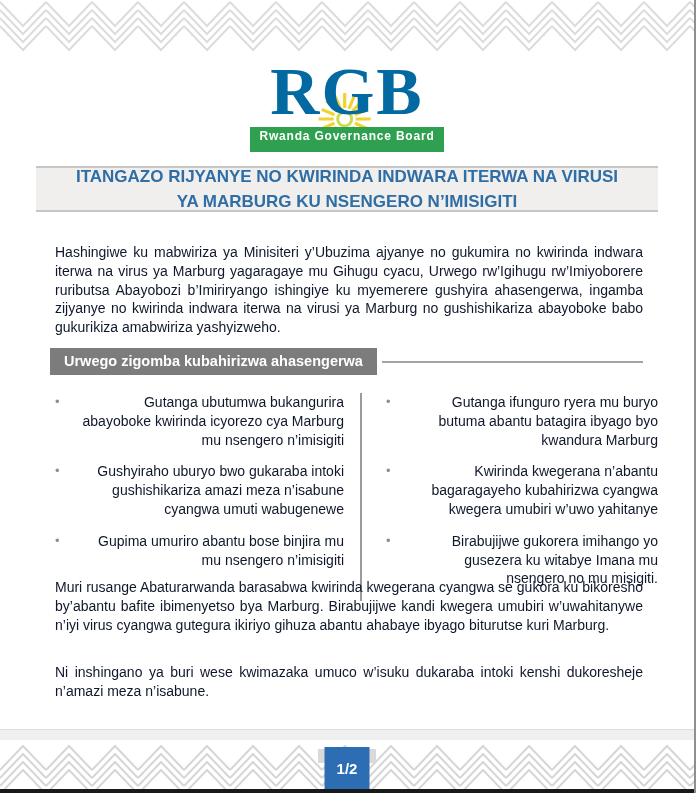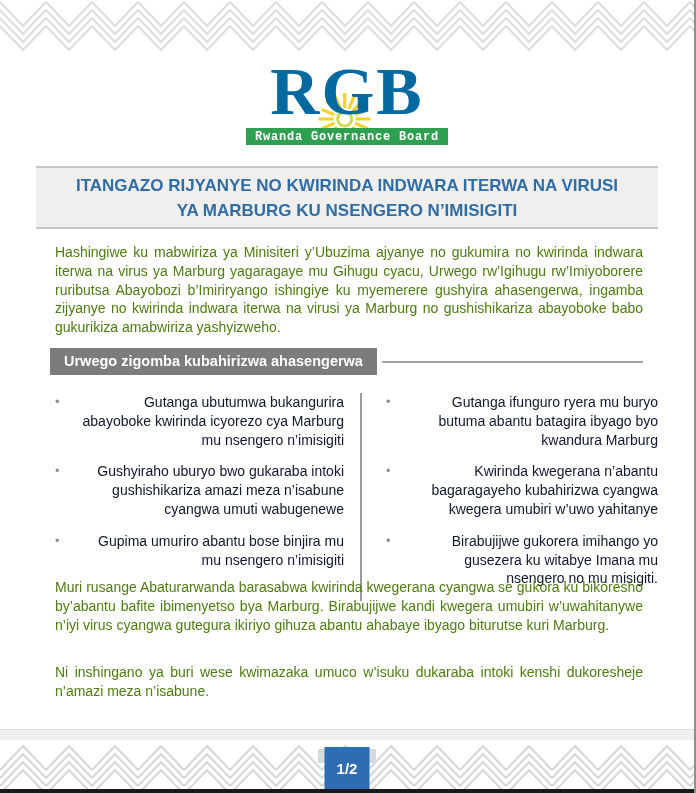--- a/index.html
+++ b/index.html
@@ -18,36 +18,36 @@
   .logo-inner { position:relative; display:inline-block; }
   .logo-sun { position:absolute; left:50%; top:34px; transform:translateX(-54%); z-index:0; }
   .logo-acronym {
     position:relative; z-index:1;
     font-family:"Liberation Serif", serif; font-weight:bold;
     font-size:68px; line-height:70px; letter-spacing:2px; color:#0369a1;
   }
   .logo-banner {
     position:relative; z-index:2; display:inline-block; margin-top:-8px;
     background:#2ea04f; color:#ffffff;
-    font-family:Liberation Mono, monospace; font-weight:bold;
-    font-size:12px; letter-spacing:0.8px; padding:2px 9px 1px 9px;
+    font-family:Liberation Sans, sans-serif; font-weight:bold;
+    font-size:12px; letter-spacing:0.8px; padding:2px 9px 9px 9px;
   }
   
   .title-band {
-    position:absolute; top:166px; left:36px; right:36px; height:63px;
+    position:absolute; top:166px; left:36px; right:36px; height:46px;
     background:#f1efee; border-top:2px solid #c8c6c5; border-bottom:2px solid #c8c6c5;
     display:flex; flex-direction:column; align-items:center; justify-content:center;
   }
   .title-line {
     color:#2f6ea5; font-weight:bold; font-size:17px; line-height:25px; text-align:center;
   }
   
   .para {
     position:absolute; left:55px; right:51px;
-    color:#4d7c0f; font-size:14px; line-height:18.8px; text-align:justify;
+    color:#0f172a; font-size:14px; line-height:18.8px; text-align:justify;
   }
   .para-intro { top:243px; }
   .para-close1 { top:578px; }
   .para-close2 { top:652px;margin-top:11px; }
   
   .section-row {
     position:absolute; top:348px; left:50px; right:51px;
     display:flex; align-items:center;
   }
   .section-badge {

